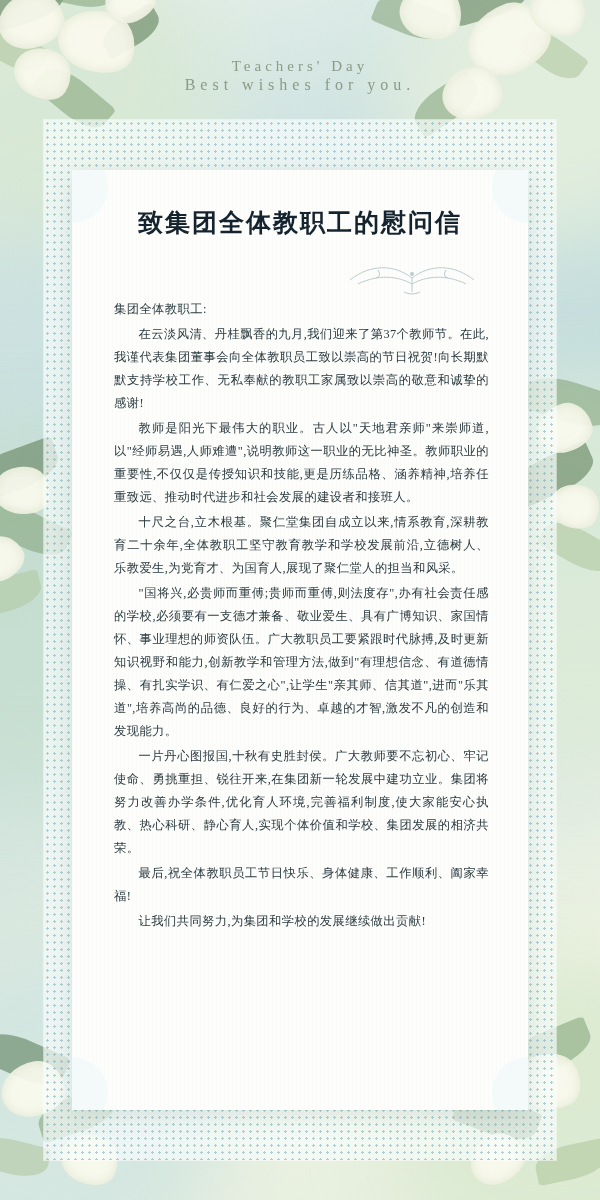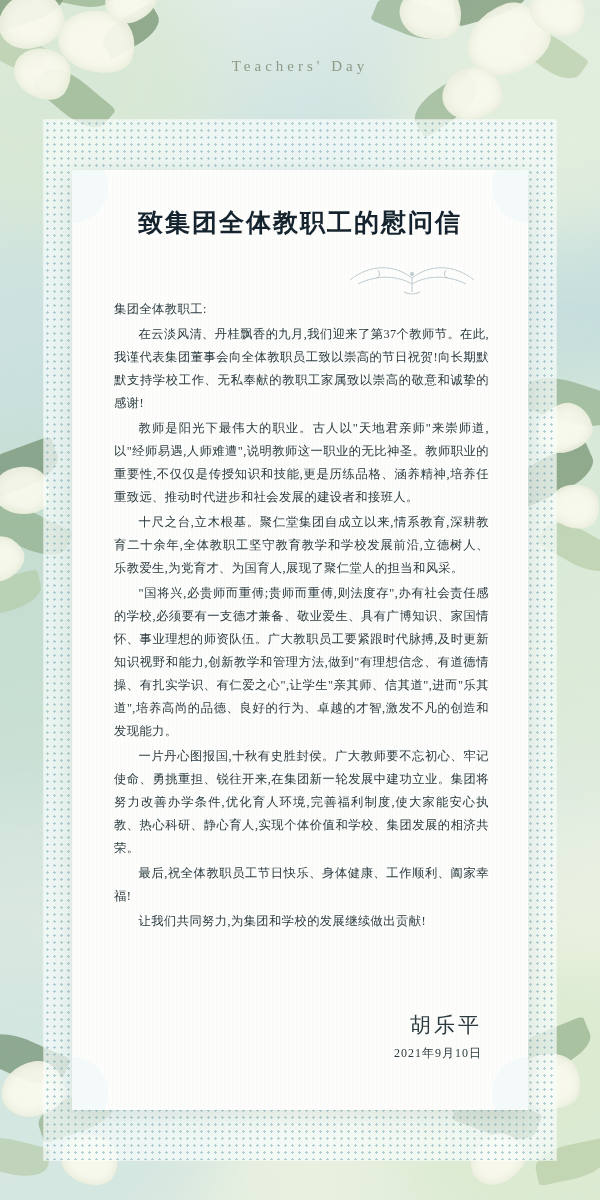--- a/index.html
+++ b/index.html
@@ -249,20 +249,21 @@
   <div class="floral fl-br">
     <div class="leaf" style="left:110px; top:36px;  width:88px; height:38px; transform:rotate(-22deg);"></div>
     <div class="leaf dark" style="left:60px;  top:104px; width:84px; height:36px; transform:rotate(20deg);"></div>
     <div class="leaf light" style="left:140px; top:150px; width:72px; height:34px; transform:rotate(-12deg);"></div>
     <div class="petal" style="left:120px; top:58px;  width:66px; height:56px; transform:rotate(12deg);"></div>
     <div class="petal" style="left:74px;  top:140px; width:56px; height:48px; transform:rotate(-26deg);"></div>
   </div>
 
   <div class="header">
     <div class="line1">Teachers' Day</div>
+    <div class="line2">Best wishes for you.</div>
   </div>
 
   <div class="dot-panel"></div>
 
   <div class="letter">
     <div class="paper-tex"></div>
 
     <div class="notch n-tl"></div>
     <div class="notch n-tr"></div>
     <div class="notch n-bl"></div>
@@ -286,19 +287,15 @@
       <p>集团全体教职工:</p>
       <p class="indent">在云淡风清、丹桂飘香的九月,我们迎来了第37个教师节。在此,我谨代表集团董事会向全体教职员工致以崇高的节日祝贺!向长期默默支持学校工作、无私奉献的教职工家属致以崇高的敬意和诚挚的感谢!</p>
       <p class="indent">教师是阳光下最伟大的职业。古人以"天地君亲师"来崇师道,以"经师易遇,人师难遭",说明教师这一职业的无比神圣。教师职业的重要性,不仅仅是传授知识和技能,更是历练品格、涵养精神,培养任重致远、推动时代进步和社会发展的建设者和接班人。</p>
       <p class="indent">十尺之台,立木根基。聚仁堂集团自成立以来,情系教育,深耕教育二十余年,全体教职工坚守教育教学和学校发展前沿,立德树人、乐教爱生,为党育才、为国育人,展现了聚仁堂人的担当和风采。</p>
       <p class="indent">"国将兴,必贵师而重傅;贵师而重傅,则法度存",办有社会责任感的学校,必须要有一支德才兼备、敬业爱生、具有广博知识、家国情怀、事业理想的师资队伍。广大教职员工要紧跟时代脉搏,及时更新知识视野和能力,创新教学和管理方法,做到"有理想信念、有道德情操、有扎实学识、有仁爱之心",让学生"亲其师、信其道",进而"乐其道",培养高尚的品德、良好的行为、卓越的才智,激发不凡的创造和发现能力。</p>
       <p class="indent">一片丹心图报国,十秋有史胜封侯。广大教师要不忘初心、牢记使命、勇挑重担、锐往开来,在集团新一轮发展中建功立业。集团将努力改善办学条件,优化育人环境,完善福利制度,使大家能安心执教、热心科研、静心育人,实现个体价值和学校、集团发展的相济共荣。</p>
       <p class="indent">最后,祝全体教职员工节日快乐、身体健康、工作顺利、阖家幸福!</p>
       <p class="indent">让我们共同努力,为集团和学校的发展继续做出贡献!</p>
     </div>
 
-    <div class="signature">
-      <div class="sign-name">胡乐平</div>
-      <div class="sign-date">2021年9月10日</div>
-    </div>
   </div>
 
 </div>
 
 </body></html>

